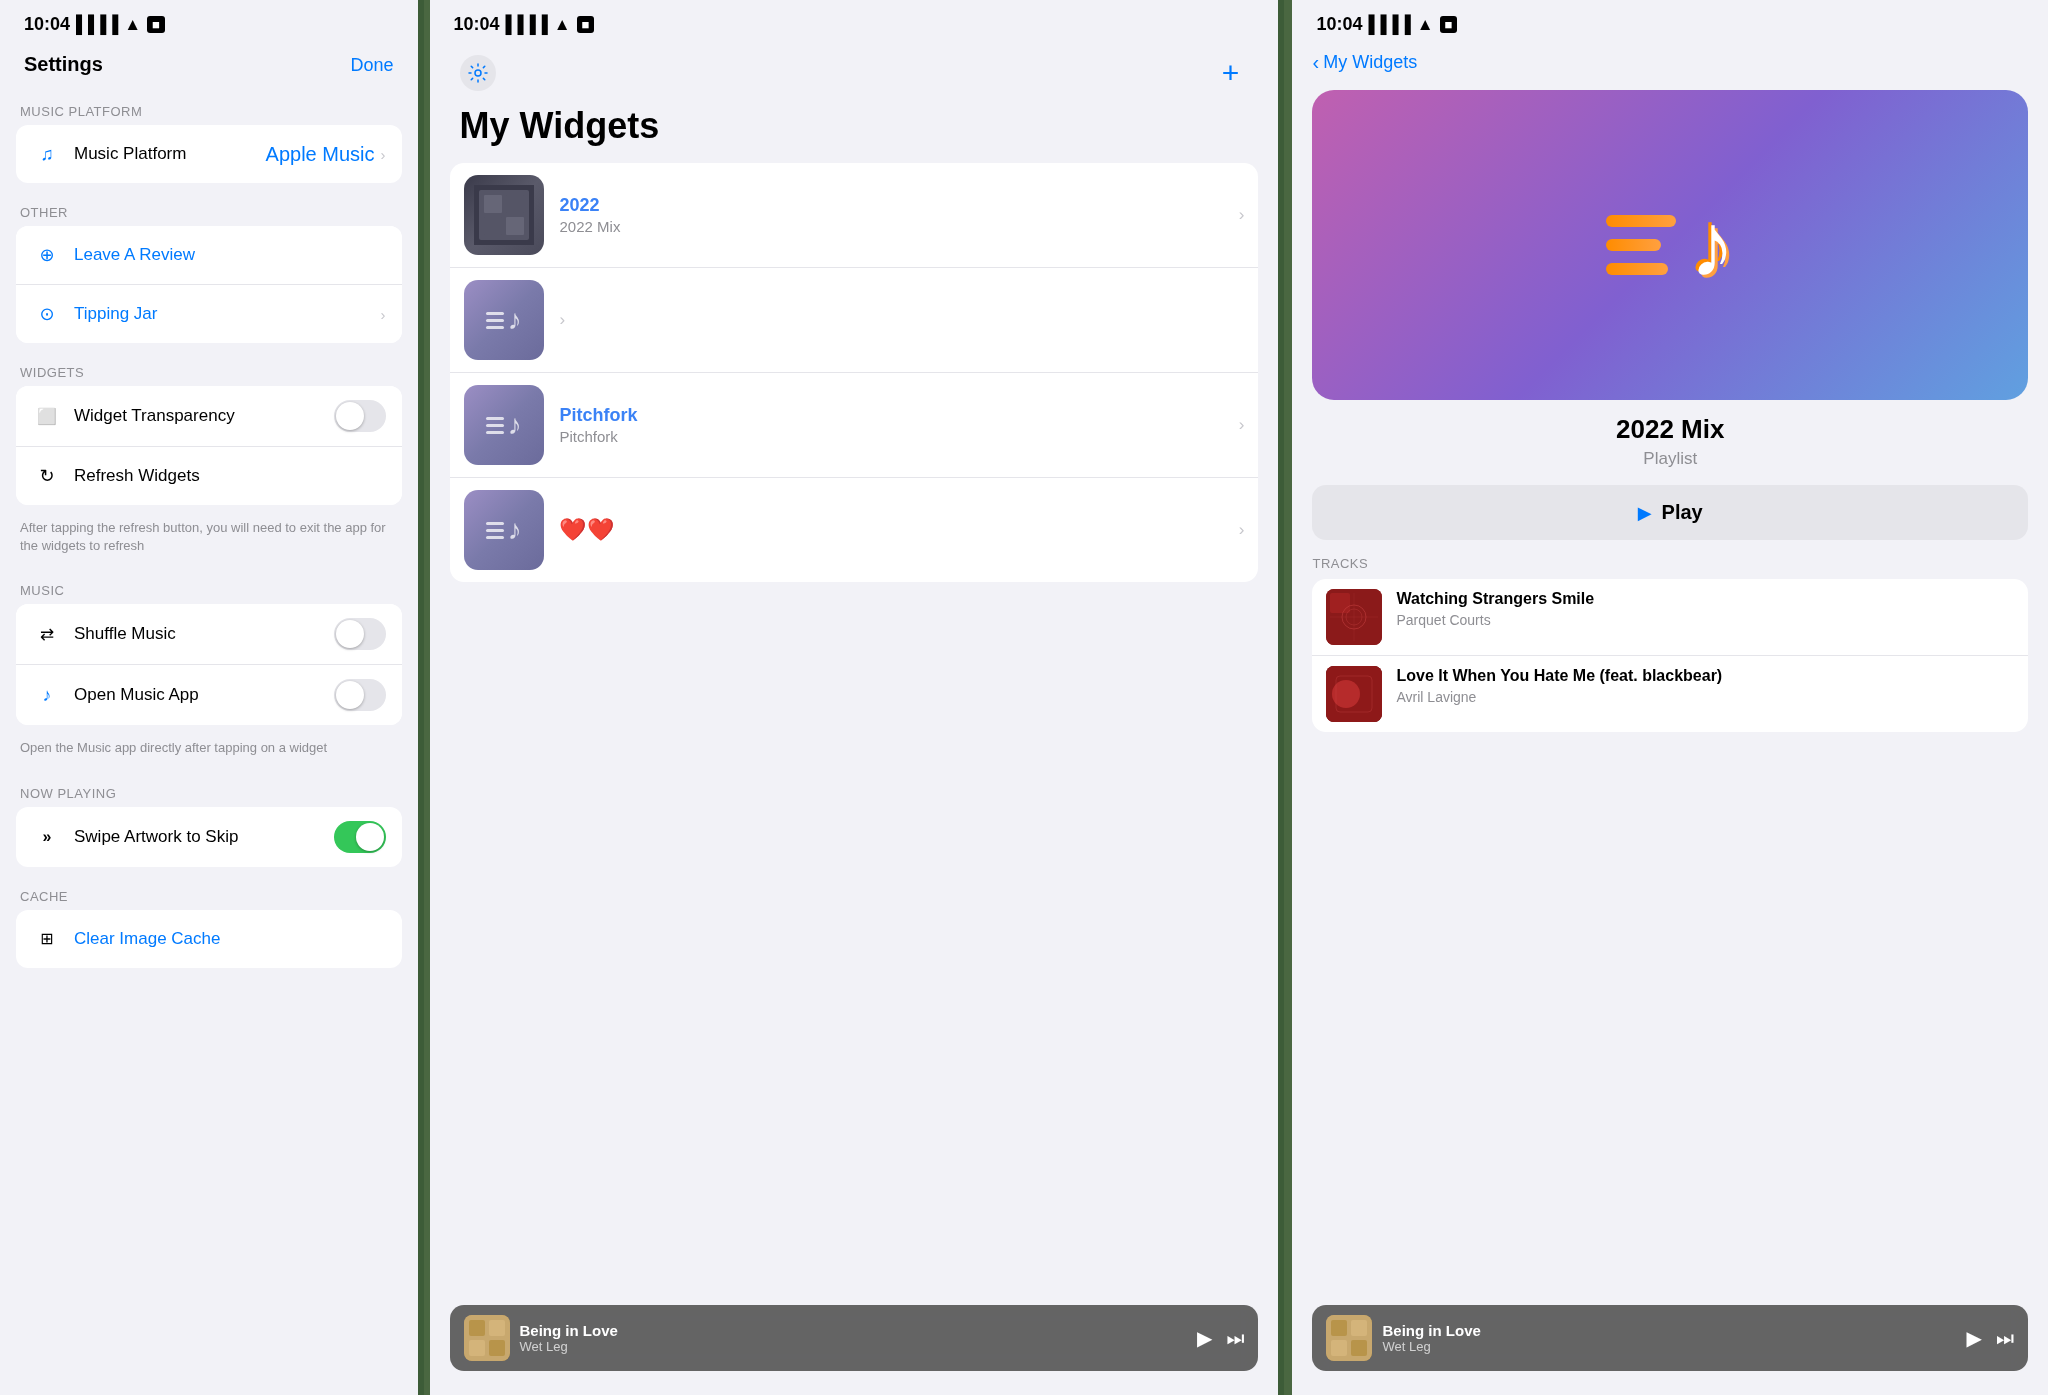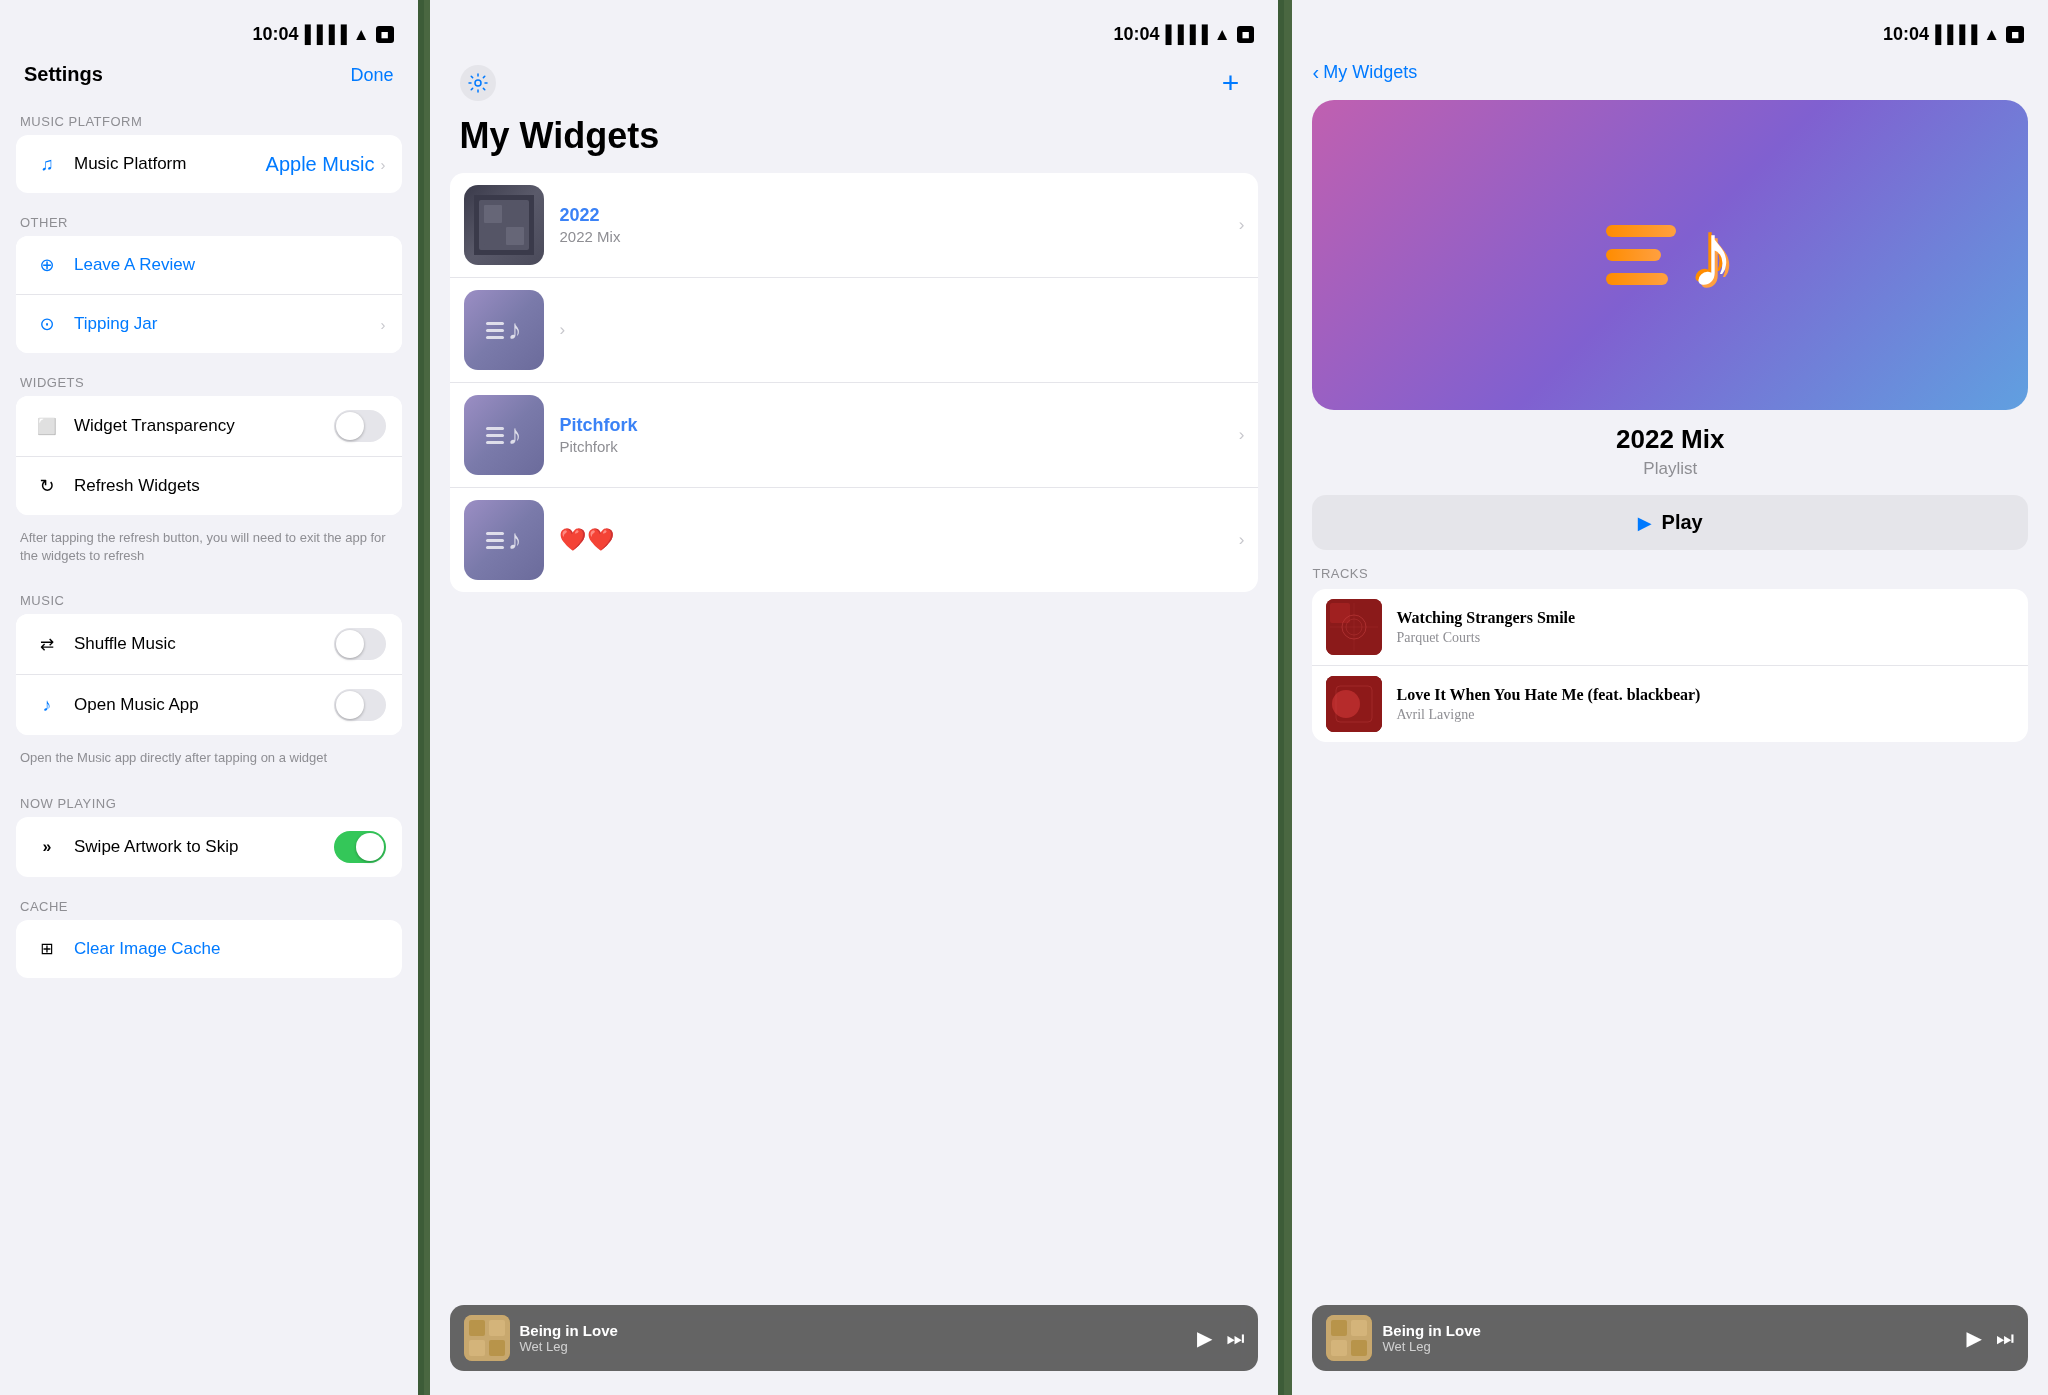--- a/index.html
+++ b/index.html
@@ -21,23 +21,23 @@
       overflow: hidden;
       position: relative;
     }
     .phone-screen-1 { width: 420px; height: 1395px; }
     .phone-screen-2 { width: 854px; height: 1395px; margin-left: 6px; }
     .phone-screen-3 { width: 760px; height: 1395px; margin-left: 8px; }
 
     
     .status-bar {
       display: flex;
-      justify-content: flex-end;
-      align-items: center;
-      padding: 24px 24px 8px;
+      justify-content: flex-start;
+      align-items: center;
+      padding: 14px 24px 8px;
       background: transparent;
       font-size: 17px;
       font-weight: 600;
       color: #000;
       flex-shrink: 0;
     }
     .status-bar .time { font-weight: 700; font-size: 18px; }
     .status-icons {
       display: flex;
       align-items: center;
@@ -350,25 +350,24 @@
 
     .tracks-card {
       margin: 0 20px;
       background: #fff;
       border-radius: 14px;
       overflow: hidden;
       flex-shrink: 0;
     }
     .track-row {
       display: flex;
-      align-items: center;
+      align-items: flex-start;
       padding: 10px 14px;
       border-bottom: 1px solid #e5e5ea;
       cursor: pointer;
-      font-family: Liberation Serif, serif;
     }
     .track-row:last-child { border-bottom: none; }
     .track-art {
       width: 56px;
       height: 56px;
       border-radius: 8px;
       flex-shrink: 0;
       margin-right: 14px;
       overflow: hidden;
     }

